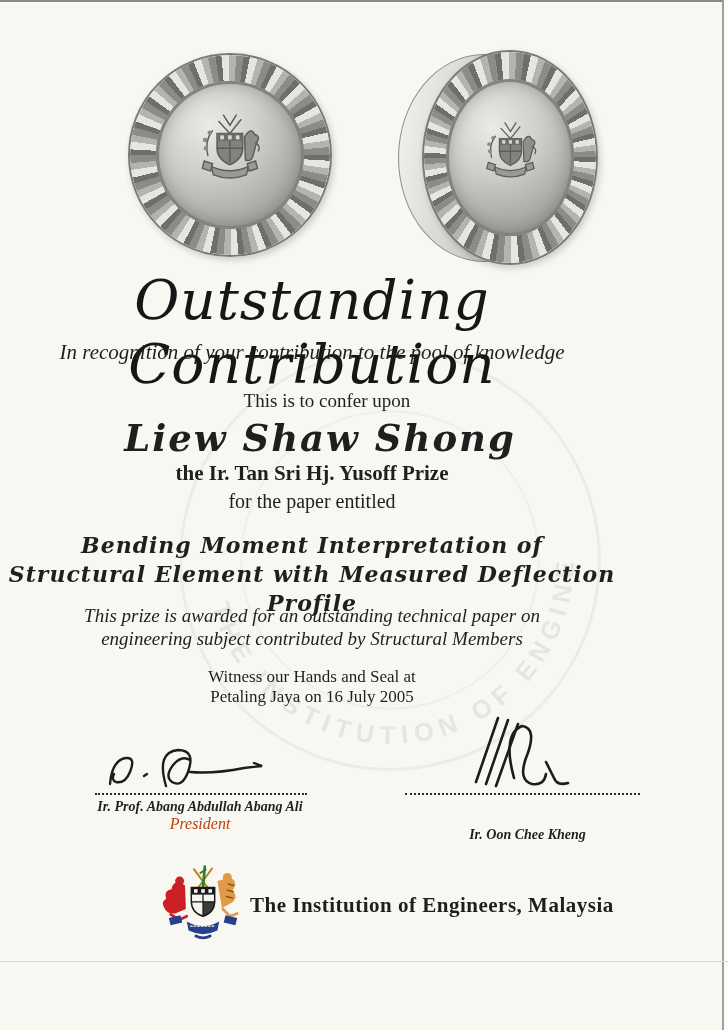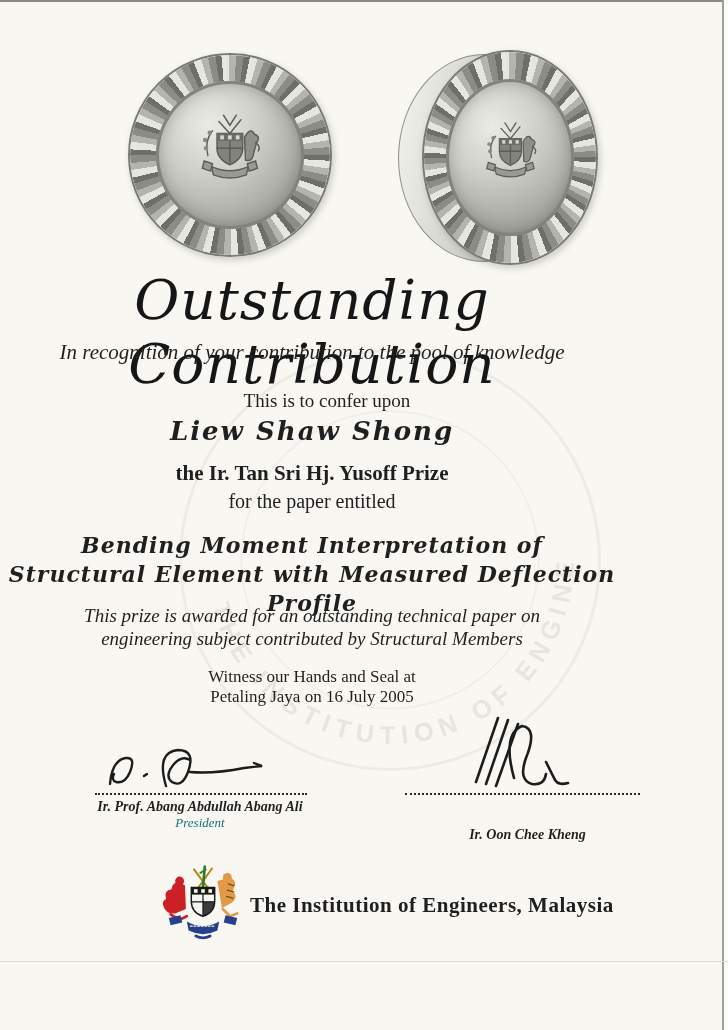--- a/index.html
+++ b/index.html
@@ -33,39 +33,39 @@
     background:linear-gradient(100deg,#f4f4f0 0%,#d2d2cc 45%,#a9a9a3 100%);
     border:1px solid #8e8e88;}
   .medal-face-side{left:24px;top:0;width:172px;height:211px;}
 
   
   .cline{position:absolute;left:0;width:624px;text-align:center;}
   .script{font-family:"DejaVu Serif","Liberation Serif",serif;font-style:italic;}
   .title{top:268px;font-size:55px;letter-spacing:1px;font-weight:500;color:#161616;}
   .subtitle{top:340px;font-size:21px;font-style:italic;}
   .confer{top:390px;font-size:19px;margin-left:15px;}
-  .recipient{top:416px;font-size:26px;font-weight:bold;letter-spacing:2px;}
+  .recipient{top:416px;font-size:37px;font-weight:bold;letter-spacing:2px;padding-left:8px;}
   .prize{top:461px;font-size:21px;font-weight:bold;}
   .paper-intro{top:490px;font-size:20px;}
   .paper-title{top:531px;font-size:22px;font-weight:bold;line-height:29px;letter-spacing:1px;}
   .award-note{top:604px;font-size:19px;line-height:23px;font-style:italic;}
   .witness{top:667px;font-size:17px;line-height:20px;}
 
   
   .sig-svg{position:absolute;}
   .sig-left{left:100px;top:738px;width:200px;height:56px;}
   .sig-right{left:462px;top:712px;width:120px;height:82px;}
   .sig-line{position:absolute;top:793px;border-top:2px dotted #2a2a2a;height:0;}
   .sig-line-left{left:95px;width:212px;}
   .sig-line-right{left:405px;width:235px;}
   .sig-block{position:absolute;top:799px;text-align:center;}
   .sig-block-left{left:75px;width:250px;}
   .sig-block-right{left:420px;width:215px;margin-top:28px;}
   .sig-name{font-size:14px;font-weight:bold;font-style:italic;}
-  .sig-title{font-size:13px;font-style:italic;color:#0f766e;}
+  .sig-title{font-size:16px;font-style:italic;color:#c2410c;}
 
   
   .crest-color{position:absolute;left:158px;top:864px;width:90px;height:90px;}
   .institution{position:absolute;left:250px;top:893px;font-size:21px;font-weight:bold;letter-spacing:.5px;}
 </style>
 </head>
 <body>
 
 <div class="page">
 

